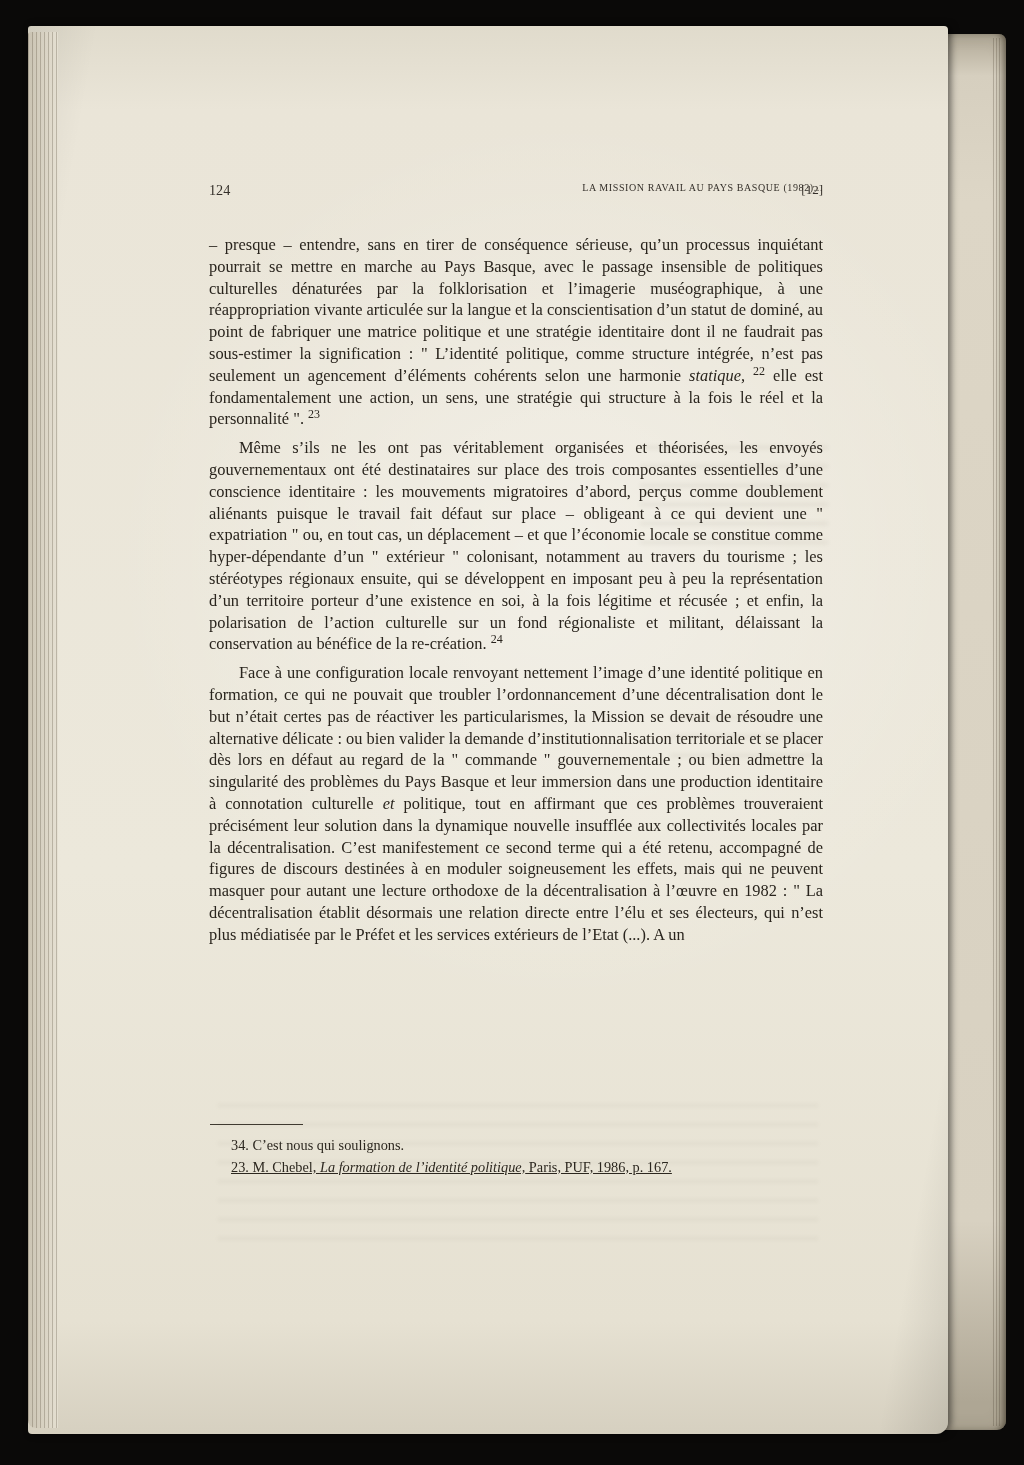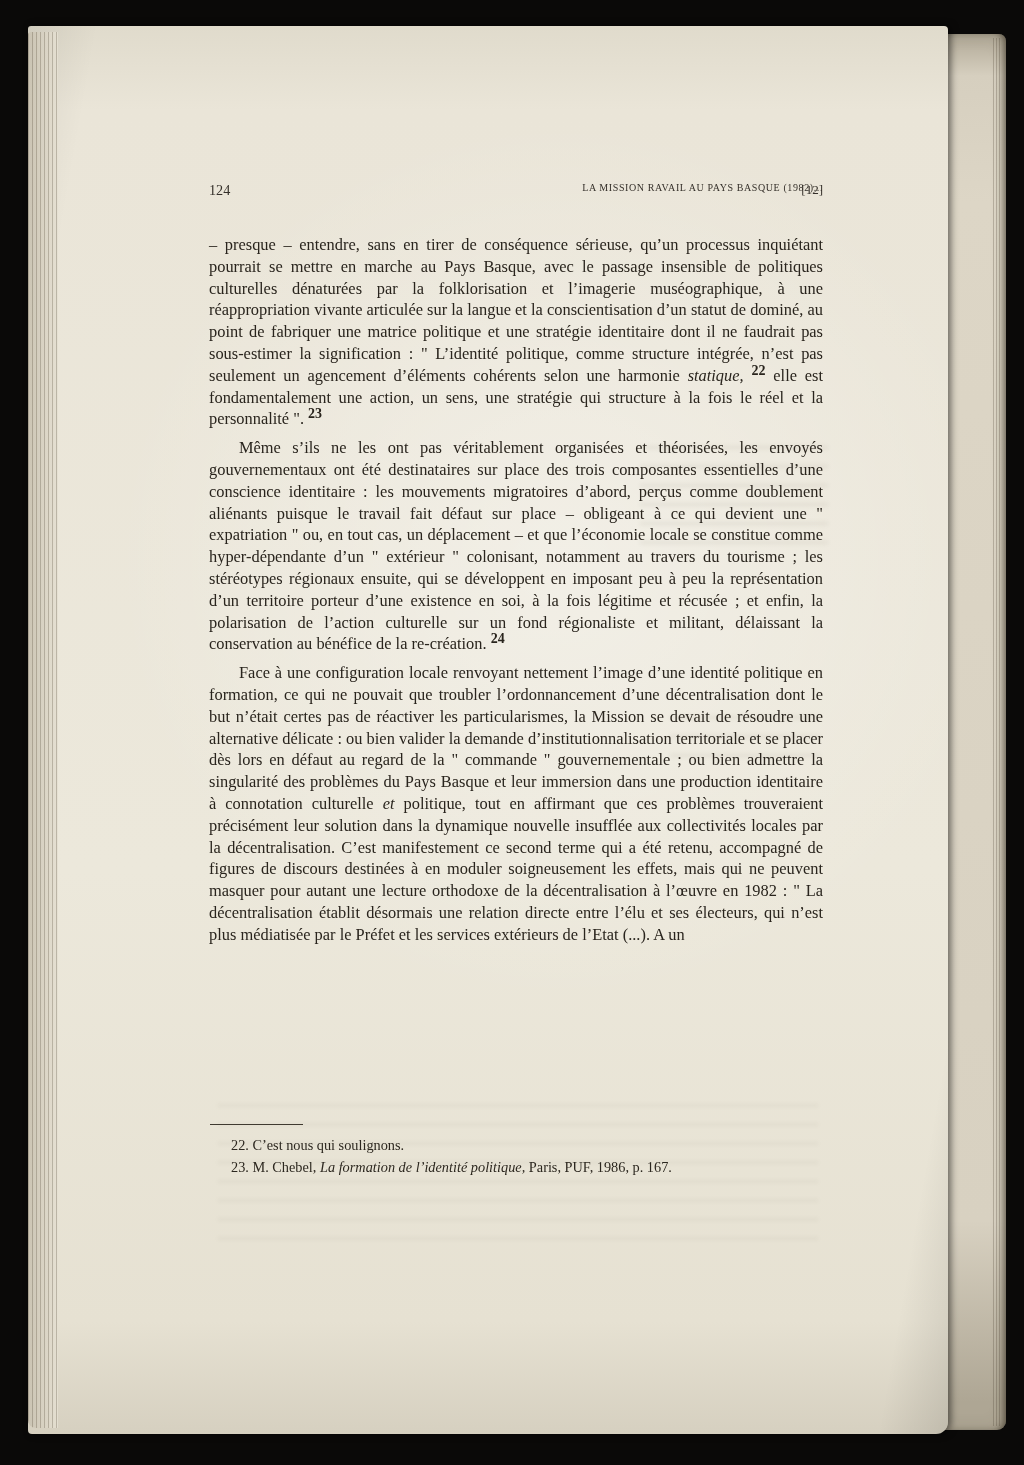--- a/index.html
+++ b/index.html
@@ -64,31 +64,31 @@
 
   
   .body-text {
     position: absolute; left: 181px; top: 208px; width: 614px;
     color: #29241d; font-size: 16.4px; line-height: 21.8px;
     text-align: justify;
   }
   .body-para { margin: 0; }
   .body-para + .body-para { margin-top: 7px; }
   .body-para.indent { text-indent: 30px; }
-  sup { font-size: 14px; line-height: 0; vertical-align: super; font-weight: bold; }
+  sup { font-size: 12px; line-height: 0; vertical-align: super; }
   em { font-style: italic; }
 
   
   .footnotes { position: absolute; left: 181px; top: 1098px; width: 614px; color: #2c271f; }
   .footnote-rule { width: 93px; height: 0; border-top: 1.6px solid #3f3a30; margin: 0 0 11px 1px; }
   .footnote {
     margin: 0; font-size: 14.3px; line-height: 19.6px;
     text-align: justify; text-indent: 22px;
   }
-  .footnote + .footnote { margin-top: 2px; }
+  .footnote + .footnote { margin-top: 2px; text-decoration: underline; }
 </style>
 </head>
 <body>
 
 <div class="side-pages"></div>
 
 <div class="page">
   <div class="sheet-edges"></div>
 
   <div class="ghost ghost-1"></div>
@@ -103,17 +103,17 @@
 
   <div class="body-text" id="body-text">
       <p class="body-para"><span>– presque – entendre, sans en tirer de conséquence sérieuse, qu’un processus inquiétant pourrait se mettre en marche au Pays Basque, avec le passage insensible de politiques culturelles dénaturées par la folklorisation et l’imagerie muséographique, à une réappropriation vivante articulée sur la langue et la conscientisation d’un statut de dominé, au point de fabriquer une matrice politique et une stratégie identitaire dont il ne faudrait pas sous-estimer la signification : " L’identité politique, comme structure intégrée, n’est pas seulement un agencement d’éléments cohérents selon une harmonie </span><em>statique,</em><span> </span><sup>22</sup><span> elle est fondamentalement une action, un sens, une stratégie qui structure à la fois le réel et la personnalité ". </span><sup>23</sup></p>
       <p class="body-para indent"><span>Même s’ils ne les ont pas véritablement organisées et théorisées, les envoyés gouvernementaux ont été destinataires sur place des trois composantes essentielles d’une conscience identitaire : les mouvements migratoires d’abord, perçus comme doublement aliénants puisque le travail fait défaut sur place – obligeant à ce qui devient une " expatriation " ou, en tout cas, un déplacement – et que l’économie locale se constitue comme hyper-dépendante d’un " extérieur " colonisant, notamment au travers du tourisme ; les stéréotypes régionaux ensuite, qui se développent en imposant peu à peu la représentation d’un territoire porteur d’une existence en soi, à la fois légitime et récusée ; et enfin, la polarisation de l’action culturelle sur un fond régionaliste et militant, délaissant la conservation au bénéfice de la re-création. </span><sup>24</sup></p>
       <p class="body-para indent"><span>Face à une configuration locale renvoyant nettement l’image d’une identité politique en formation, ce qui ne pouvait que troubler l’ordonnancement d’une décentralisation dont le but n’était certes pas de réactiver les particularismes, la Mission se devait de résoudre une alternative délicate : ou bien valider la demande d’institutionnalisation territoriale et se placer dès lors en défaut au regard de la " commande " gouvernementale ; ou bien admettre la singularité des problèmes du Pays Basque et leur immersion dans une production identitaire à connotation culturelle </span><em>et</em><span> politique, tout en affirmant que ces problèmes trouveraient précisément leur solution dans la dynamique nouvelle insufflée aux collectivités locales par la décentralisation. C’est manifestement ce second terme qui a été retenu, accompagné de figures de discours destinées à en moduler soigneusement les effets, mais qui ne peuvent masquer pour autant une lecture orthodoxe de la décentralisation à l’œuvre en 1982 : " La décentralisation établit désormais une relation directe entre l’élu et ses électeurs, qui n’est plus médiatisée par le Préfet et les services extérieurs de l’Etat (...). A un</span></p>
     </div>
 
   <div class="footnotes">
     <div class="footnote-rule"></div>
     <div id="footnote-list">
-        <p class="footnote"><span>22. C’est nous qui soulignons.</span></p>
+        <p class="footnote"><span>34. C’est nous qui soulignons.</span></p>
         <p class="footnote"><span>23. M. Chebel, </span><em>La formation de l’identité politique,</em><span> Paris, PUF, 1986, p. 167.</span></p>
       </div>
   </div>
 </div>
 
 </body></html>

